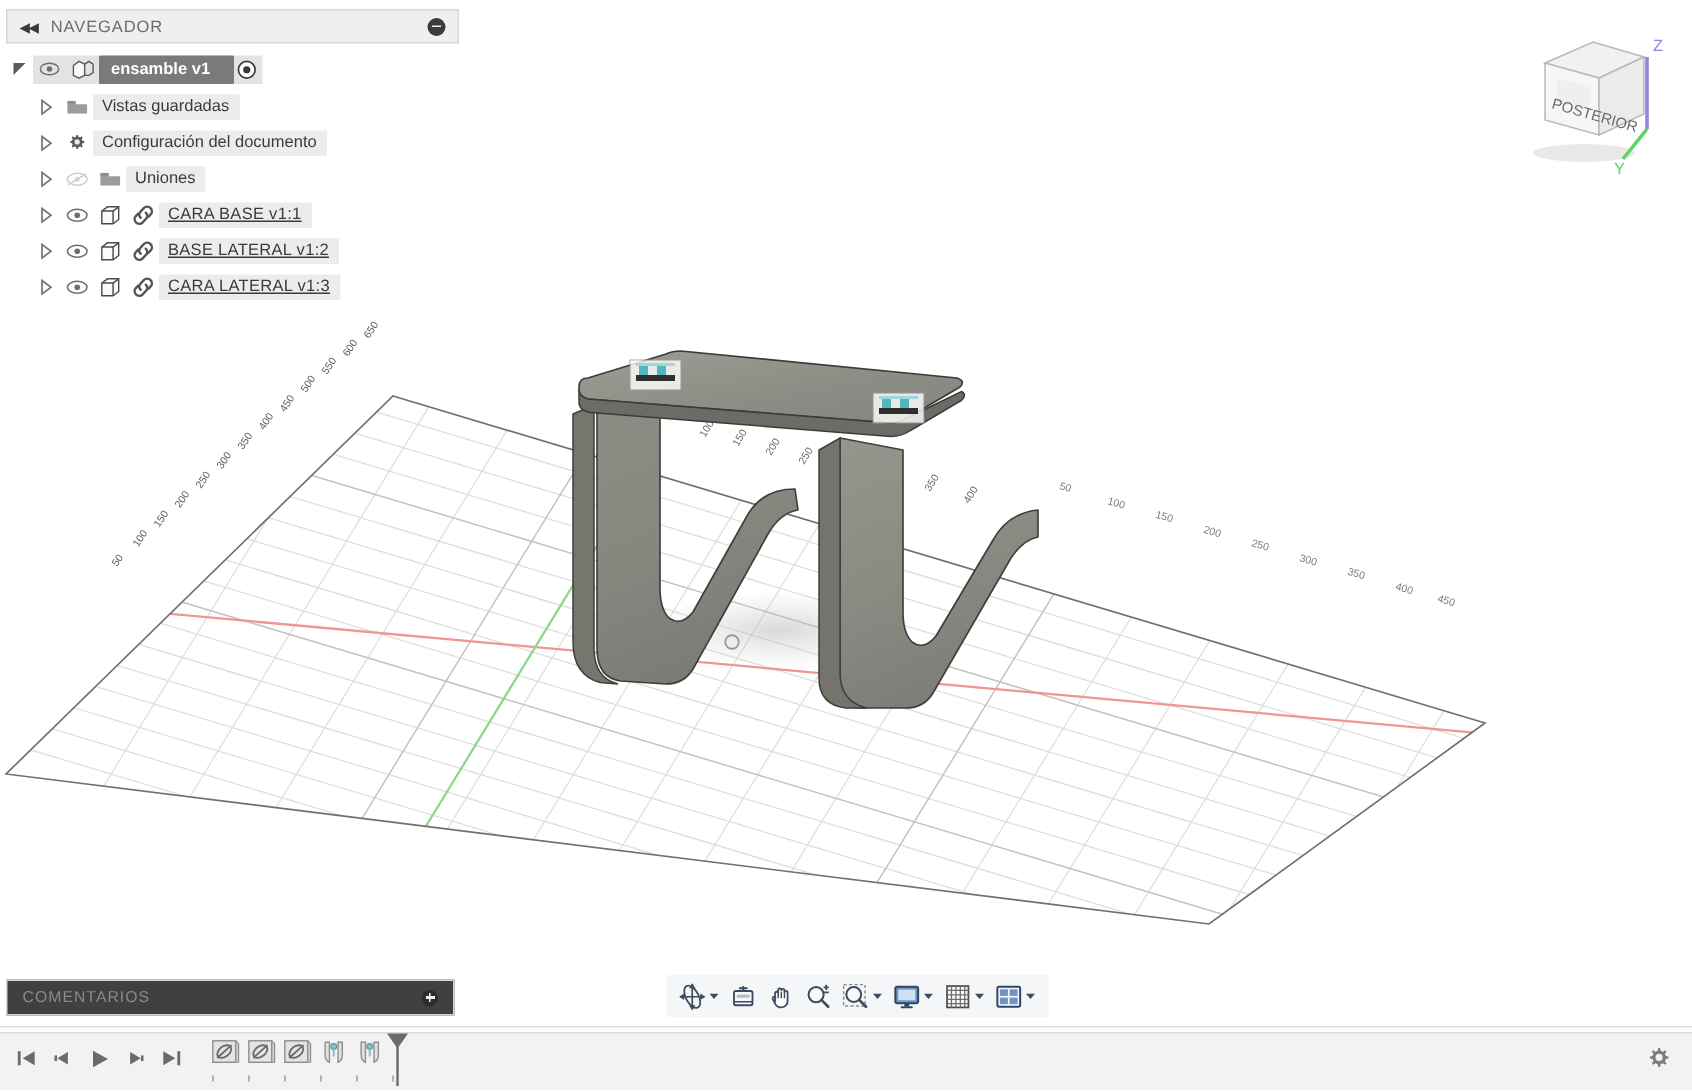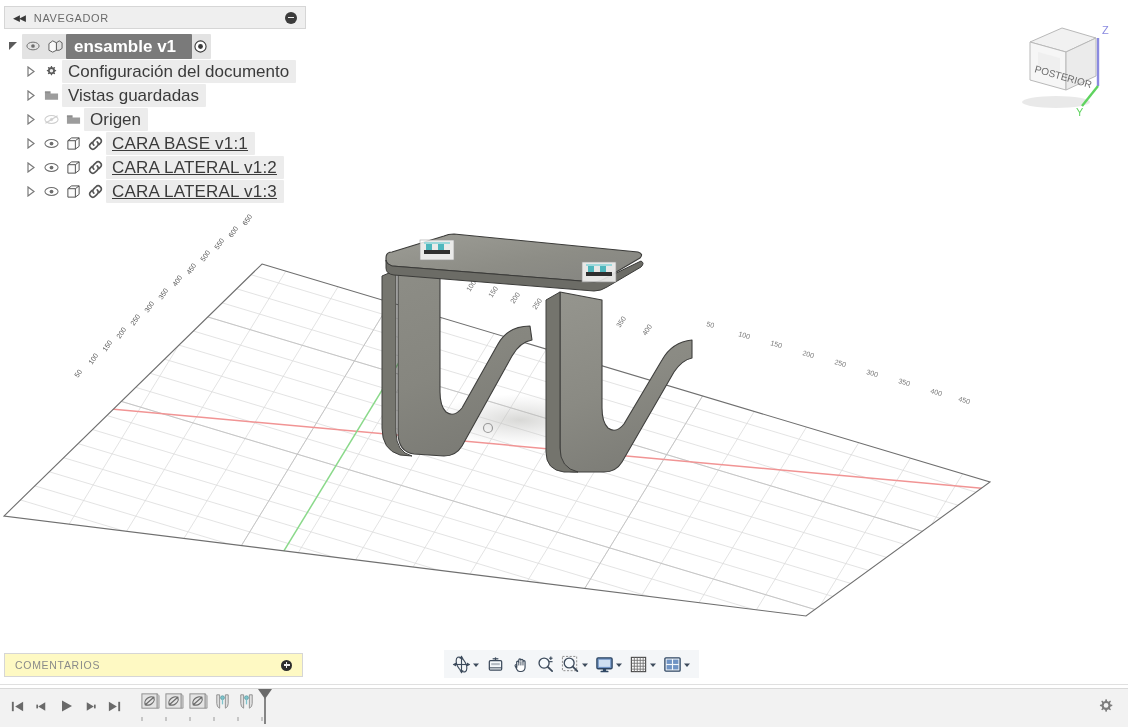--- a/index.html
+++ b/index.html
@@ -49,35 +49,35 @@
   #tree { padding-top:6px; }
   .node { display:flex; align-items:center; height:20px; margin-bottom:4px; }
   .arrow {
     width:18px; flex:0 0 18px; display:flex; align-items:center; justify-content:center;
   }
   .arrow svg { display:block; }
   .vis, .icon-slot {
     width:22px; flex:0 0 22px; display:flex; align-items:center; justify-content:center;
   }
   .lbl {
-    background:#ececec; color:#3b3b3b; font-size:17px;
+    background:#ececec; color:#3b3b3b; font-size:11px;
     padding:3px 7px 3px 6px; border-radius:1px; white-space:nowrap; line-height:1;
   }
   .node.root .lbl {
     background:#7a7a7a; color:#ffffff; font-weight:bold; padding:4px 16px 4px 8px;
   }
   .node.root { height:22px; }
   .lbl-comp { letter-spacing:.2px;text-decoration:underline; }
   .rootrow-bg { display:flex; align-items:center; background:#e3e3e3; border-radius:1px; padding-right:3px;}
   .activedot { width:16px; display:flex; align-items:center; justify-content:center; }
 
   
   #comments {
     position:absolute; left:4px; top:653px; width:299px; height:24px;
-    background:#fef9c3; border:1px solid #d6d6d6;
+    background:#404040; border:1px solid #d6d6d6;
     display:flex; align-items:center; padding:0 10px;
     font-size:10.5px; color:#8a8a8a; letter-spacing:.7px;
   }
   #comments .ctitle{ flex:1; }
   #comments .plus-ic{
     width:11px; height:11px; border-radius:50%; background:#2d2d2d;
     position:relative;
   }
   #comments .plus-ic::before, #comments .plus-ic::after{
     content:""; position:absolute; background:#efefef;
@@ -350,41 +350,41 @@
         </span>
       </div>
 
       <div class="node" style="padding-left:18px">
         <span class="arrow">
           <svg width="10" height="11" viewBox="0 0 10 11">
               <path d="M2,1 L8,5.5 L2,10 Z" fill="none" stroke="#7a7a7a" stroke-width="1.2"></path>
             </svg>
         </span>
         <span class="icon-slot">
-          <svg width="14" height="14" viewBox="0 0 16 16">
-            <path d="M8,2.2 L9.1,2.2 L9.5,3.6 L10.8,4.1 L12,3.3 L12.8,4.1 L12,5.3 L12.5,6.6 L13.9,7 L13.9,8.1 L12.5,8.5 L12,9.8 L12.8,11 L12,11.8 L10.8,11 L9.5,11.5 L9.1,12.9 L8,12.9 L7.6,11.5 L6.3,11 L5.1,11.8 L4.3,11 L5.1,9.8 L4.6,8.5 L3.2,8.1 L3.2,7 L4.6,6.6 L5.1,5.3 L4.3,4.1 L5.1,3.3 L6.3,4.1 L7.6,3.6 Z" fill="#5a5a5a"></path>
-            <circle cx="8.5" cy="7.6" r="2" fill="#ededed"></circle>
-          </svg>
-        </span>
-        <span class="lbl">Configuración del documento</span>
+          <svg width="15" height="13" viewBox="0 0 16 13">
+            <path d="M1,3 L6,3 L7.2,4.3 L15,4.3 L15,11 L1,11 Z" fill="#9c9c9c"></path>
+            <rect x="1" y="2" width="6" height="2" fill="#8d8d8d"></rect>
+          </svg>
+        </span>
+        <span class="lbl">Vistas guardadas</span>
       </div>
 
       <div class="node" style="padding-left:18px">
         <span class="arrow">
           <svg width="10" height="11" viewBox="0 0 10 11">
               <path d="M2,1 L8,5.5 L2,10 Z" fill="none" stroke="#7a7a7a" stroke-width="1.2"></path>
             </svg>
         </span>
         <span class="icon-slot">
-          <svg width="15" height="13" viewBox="0 0 16 13">
-            <path d="M1,3 L6,3 L7.2,4.3 L15,4.3 L15,11 L1,11 Z" fill="#9c9c9c"></path>
-            <rect x="1" y="2" width="6" height="2" fill="#8d8d8d"></rect>
-          </svg>
-        </span>
-        <span class="lbl">Vistas guardadas</span>
+          <svg width="14" height="14" viewBox="0 0 16 16">
+            <path d="M8,2.2 L9.1,2.2 L9.5,3.6 L10.8,4.1 L12,3.3 L12.8,4.1 L12,5.3 L12.5,6.6 L13.9,7 L13.9,8.1 L12.5,8.5 L12,9.8 L12.8,11 L12,11.8 L10.8,11 L9.5,11.5 L9.1,12.9 L8,12.9 L7.6,11.5 L6.3,11 L5.1,11.8 L4.3,11 L5.1,9.8 L4.6,8.5 L3.2,8.1 L3.2,7 L4.6,6.6 L5.1,5.3 L4.3,4.1 L5.1,3.3 L6.3,4.1 L7.6,3.6 Z" fill="#5a5a5a"></path>
+            <circle cx="8.5" cy="7.6" r="2" fill="#ededed"></circle>
+          </svg>
+        </span>
+        <span class="lbl">Configuración del documento</span>
       </div>
 
 
       <div class="node" style="padding-left:18px">
         <span class="arrow">
           <svg width="10" height="11" viewBox="0 0 10 11">
               <path d="M2,1 L8,5.5 L2,10 Z" fill="none" stroke="#7a7a7a" stroke-width="1.2"></path>
             </svg>
         </span>
         <span class="vis hidden-eye">
@@ -393,21 +393,21 @@
             <circle cx="8" cy="5.5" r="1.8" fill="#bbbbbb"></circle>
             <line x1="1.5" y1="9.5" x2="14.5" y2="1.5" stroke="#a6a6a6" stroke-width="1.2"></line>
           </svg>
         </span>
         <span class="icon-slot">
           <svg width="15" height="13" viewBox="0 0 16 13">
             <path d="M1,3 L6,3 L7.2,4.3 L15,4.3 L15,11 L1,11 Z" fill="#9c9c9c"></path>
             <rect x="1" y="2" width="6" height="2" fill="#8d8d8d"></rect>
           </svg>
         </span>
-        <span class="lbl">Origen</span>
+        <span class="lbl">Uniones</span>
       </div>
 
 
       <div class="node" style="padding-left:18px">
         <span class="arrow">
           <svg width="10" height="11" viewBox="0 0 10 11">
               <path d="M2,1 L8,5.5 L2,10 Z" fill="none" stroke="#7a7a7a" stroke-width="1.2"></path>
             </svg>
         </span>
         <span class="vis">
@@ -450,21 +450,21 @@
             <polyline points="2,5 10,5 14,2" fill="none" stroke="#4a4a4a" stroke-width="1"></polyline>
             <line x1="10" y1="5" x2="10" y2="14" stroke="#4a4a4a" stroke-width="1"></line>
           </svg>
         </span>
         <span class="icon-slot">
           <svg width="15" height="15" viewBox="0 0 16 16">
             <path d="M6.2,9.8 C4.6,8.2 5,6.4 6.4,5 L8.4,3 C10,1.4 12,1.8 13.2,3 C14.4,4.2 14.6,6.2 13,7.8 L11.6,9.2" fill="none" stroke="#555" stroke-width="1.7" stroke-linecap="round"></path>
             <path d="M9.8,6.2 C11.4,7.8 11,9.6 9.6,11 L7.6,13 C6,14.6 4,14.2 2.8,13 C1.6,11.8 1.4,9.8 3,8.2 L4.4,6.8" fill="none" stroke="#555" stroke-width="1.7" stroke-linecap="round"></path>
           </svg>
         </span>
-        <span class="lbl lbl-comp">CARA  LATERAL v1:2</span>
+        <span class="lbl lbl-comp">BASE  LATERAL v1:2</span>
       </div>
 
       <div class="node" style="padding-left:18px">
         <span class="arrow">
           <svg width="10" height="11" viewBox="0 0 10 11">
               <path d="M2,1 L8,5.5 L2,10 Z" fill="none" stroke="#7a7a7a" stroke-width="1.2"></path>
             </svg>
         </span>
         <span class="vis">
           <svg width="15" height="11" viewBox="0 0 16 11">

